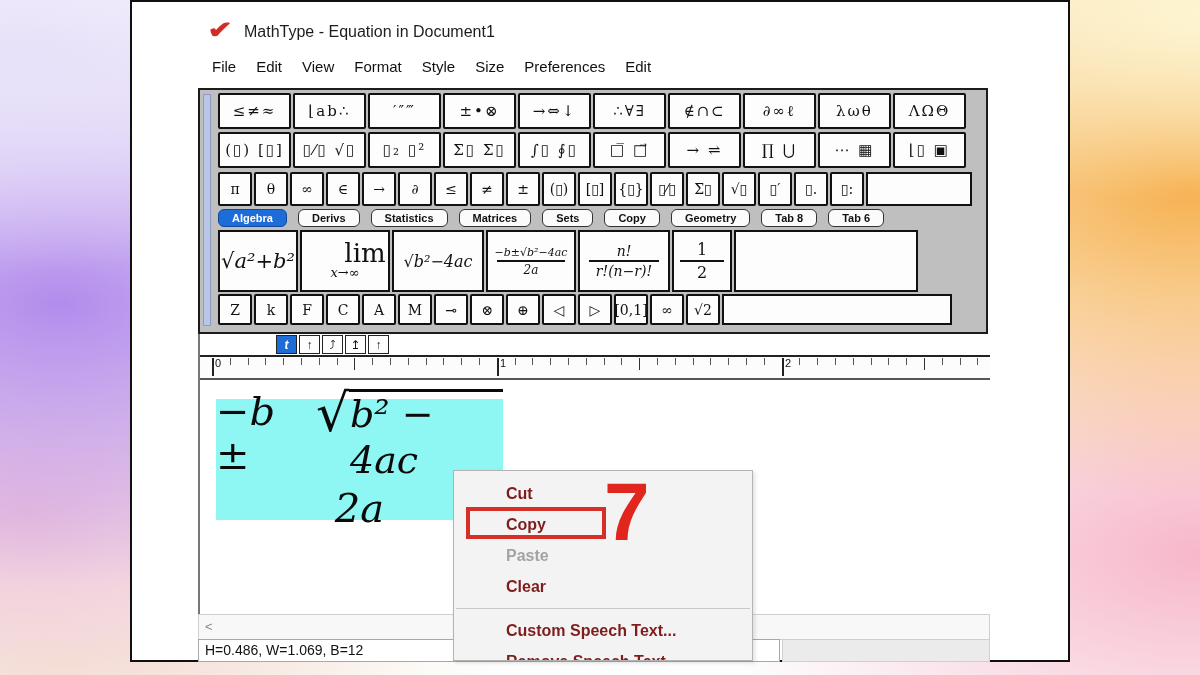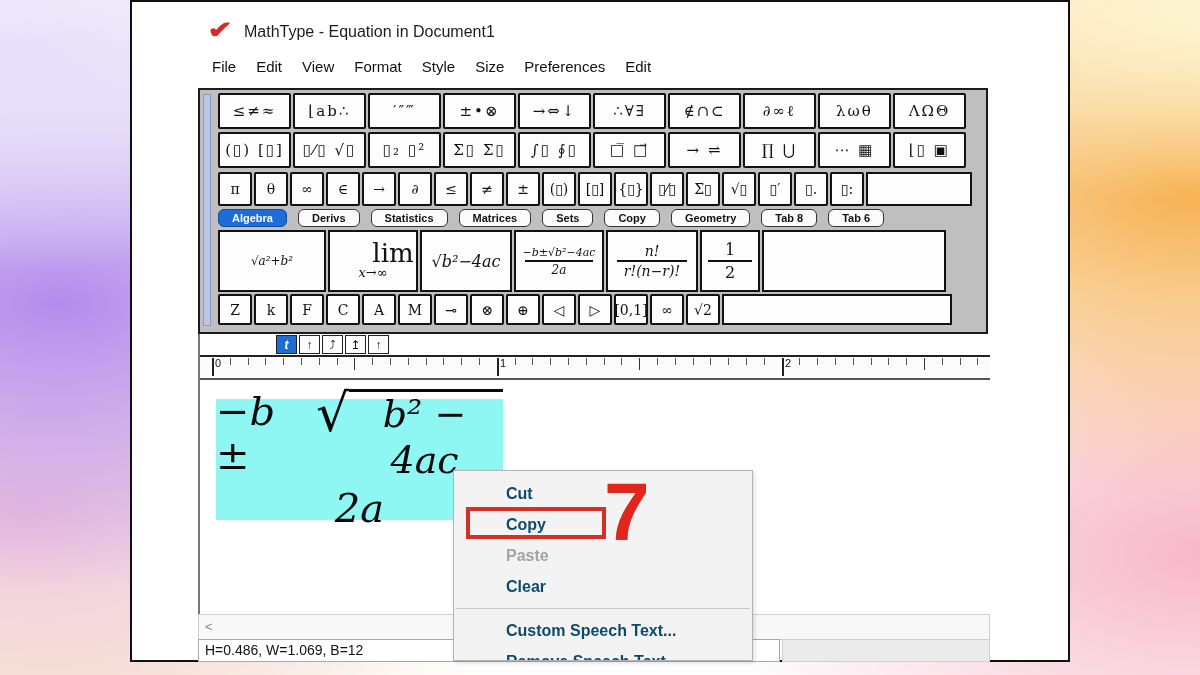--- a/index.html
+++ b/index.html
@@ -37,21 +37,21 @@
   .fill { background:#fdfdfd; border:2px solid #111; }
   .fill3 { width:106px; height:34px; }
   
   .tabs { top:119px; display:flex; gap:11px; }
   .tab { background:#fbfbfb; border:1px solid #333; border-radius:6px; font-size:11px; color:#111; padding:2px 13px; font-weight:bold; cursor:default; }
   .tab.sel { background:#1e6cd8; color:#fff; border-color:#114b9e; }
   
   .tmpls { top:140px; display:flex; gap:2px; }
   .tmpl { background:#fdfdfd; border:2px solid #111; height:62px; display:flex; flex-direction:column; align-items:center; justify-content:center; font-family:"DejaVu Serif", serif; font-style:italic; color:#111; }
   .tmpl .bar { width:80%; height:2px; background:#111; margin:1px 0; }
-  .t0 { width:108px; font-size:12px; }
+  .t0 { width:80px; font-size:21px; }
   .t1 { width:90px; } .t1 .top{ font-size:26px; font-style:normal; line-height:0.9;margin-left:40px;} .t1 .bot{ font-size:13px; }
   .t2 { width:92px; font-size:16px; }
   .t3 { width:90px; } .t3 .top{ font-size:11px; } .t3 .bot{ font-size:12px; }
   .t4 { width:92px; } .t4 .top{ font-size:14px; } .t4 .bot{ font-size:14px; }
   .t5 { width:60px; } .t5 .top{ font-size:16px; font-style:normal;} .t5 .bot{ font-size:16px; font-style:normal;}
   .fillT { flex:0 0 184px; height:62px; }
   
   .rowb { top:204px; } .rowb .btn { width:34px; height:31px; font-size:14px; }
   .fillB { width:230px; height:31px; }
   
@@ -68,26 +68,26 @@
     background-repeat:no-repeat; background-position:0 1px;
   }
   .ruler b { position:absolute; top:0; font-size:11px; font-weight:normal; color:#111; }
   .rl0{ left:17px; } .rl1{ left:302px; } .rl2{ left:587px; }
   .canvas-edge { position:absolute; left:66px; top:332px; width:2px; height:280px; background:#777; }
   
   .equation { position:absolute; left:84px; top:397px; width:287px; height:121px; display:flex; flex-direction:column; align-items:center; justify-content:center; font-family:"DejaVu Serif", serif; font-style:italic; color:#0a0a0a; }
   .eq-num { display:flex; align-items:flex-start; }
   .eq-pre { font-size:40px; line-height:1.1; }
   .eq-rad { font-size:52px; font-style:normal; line-height:0.95; margin-left:4px; }
-  .eq-rcd { font-size:38px; line-height:1.2; border-top:3px solid #0a0a0a; padding:0 4px 0 1px;text-align:center; }
+  .eq-rcd { font-size:38px; line-height:1.2; border-top:3px solid #0a0a0a; padding:0 4px 0 1px; }
   .eq-bar { width:98%; height:3px; background:#0a0a0a; margin:2px 0 0 0; }
   .eq-den { font-size:40px; line-height:1.1; }
   
   .menu { position:absolute; left:321px; top:468px; width:300px; height:191px; background:#f3f3f3; border:1px solid #b3b3b3; overflow:hidden; z-index:5; box-shadow:2px 2px 4px rgba(0,0,0,0.12); }
-  .mi { height:31px; line-height:31px; padding-left:52px; font-size:16px; font-weight:600; color:#0c4a6e; cursor:default; }
+  .mi { height:31px; line-height:31px; padding-left:52px; font-size:16px; font-weight:600; color:#7f1d1d; cursor:default; }
   .mi.disabled { color:#a3a3a3; }
   .msep { height:1px; background:#c9c9c9; margin:6px 2px; }
   .copy-box { position:absolute; left:12px; top:36px; width:140px; height:32px; border:4px solid #d63026; z-index:6; pointer-events:none; }
   .seven { position:absolute; left:472px; top:469px; font-size:82px; font-weight:bold; color:#e1261d; z-index:6; line-height:1; }
   
   .hscroll { position:absolute; left:66px; top:612px; width:792px; height:26px; background:#f8f8f8; border:1px solid #cfcfcf; }
   .hscroll .arr { position:absolute; left:6px; top:4px; font-size:13px; color:#888; }
   .statusbar { position:absolute; left:66px; top:637px; width:582px; height:23px; background:#fff; border:1px solid #a8a8a8; font-size:14px; color:#111; padding:2px 0 0 6px; }
   .status-right { position:absolute; left:650px; top:637px; width:208px; height:23px; background:#ebebeb; border:1px solid #cfcfcf; }
 </style>

